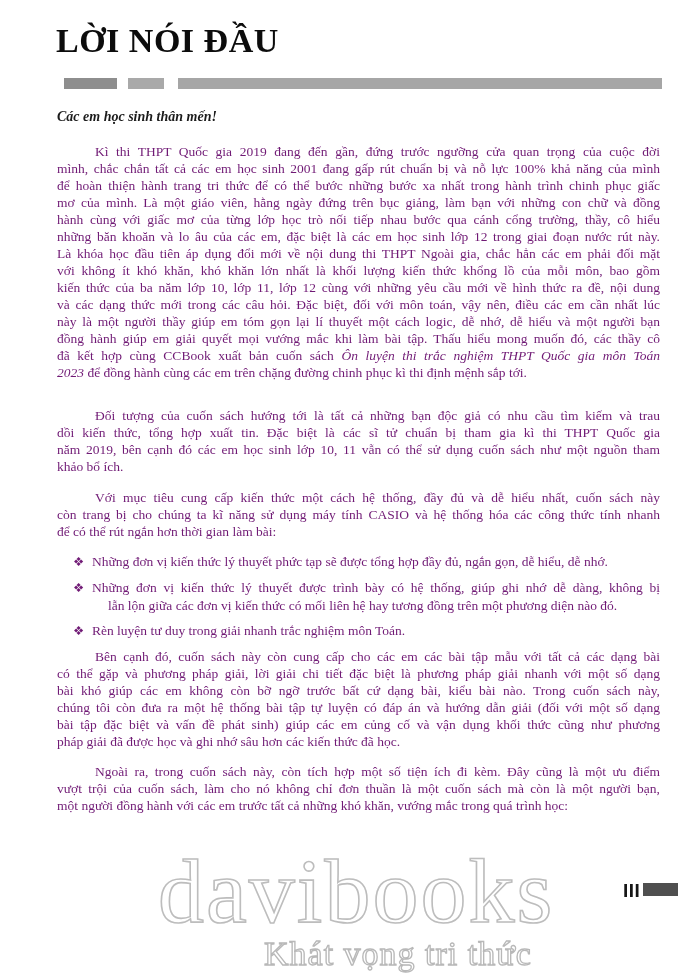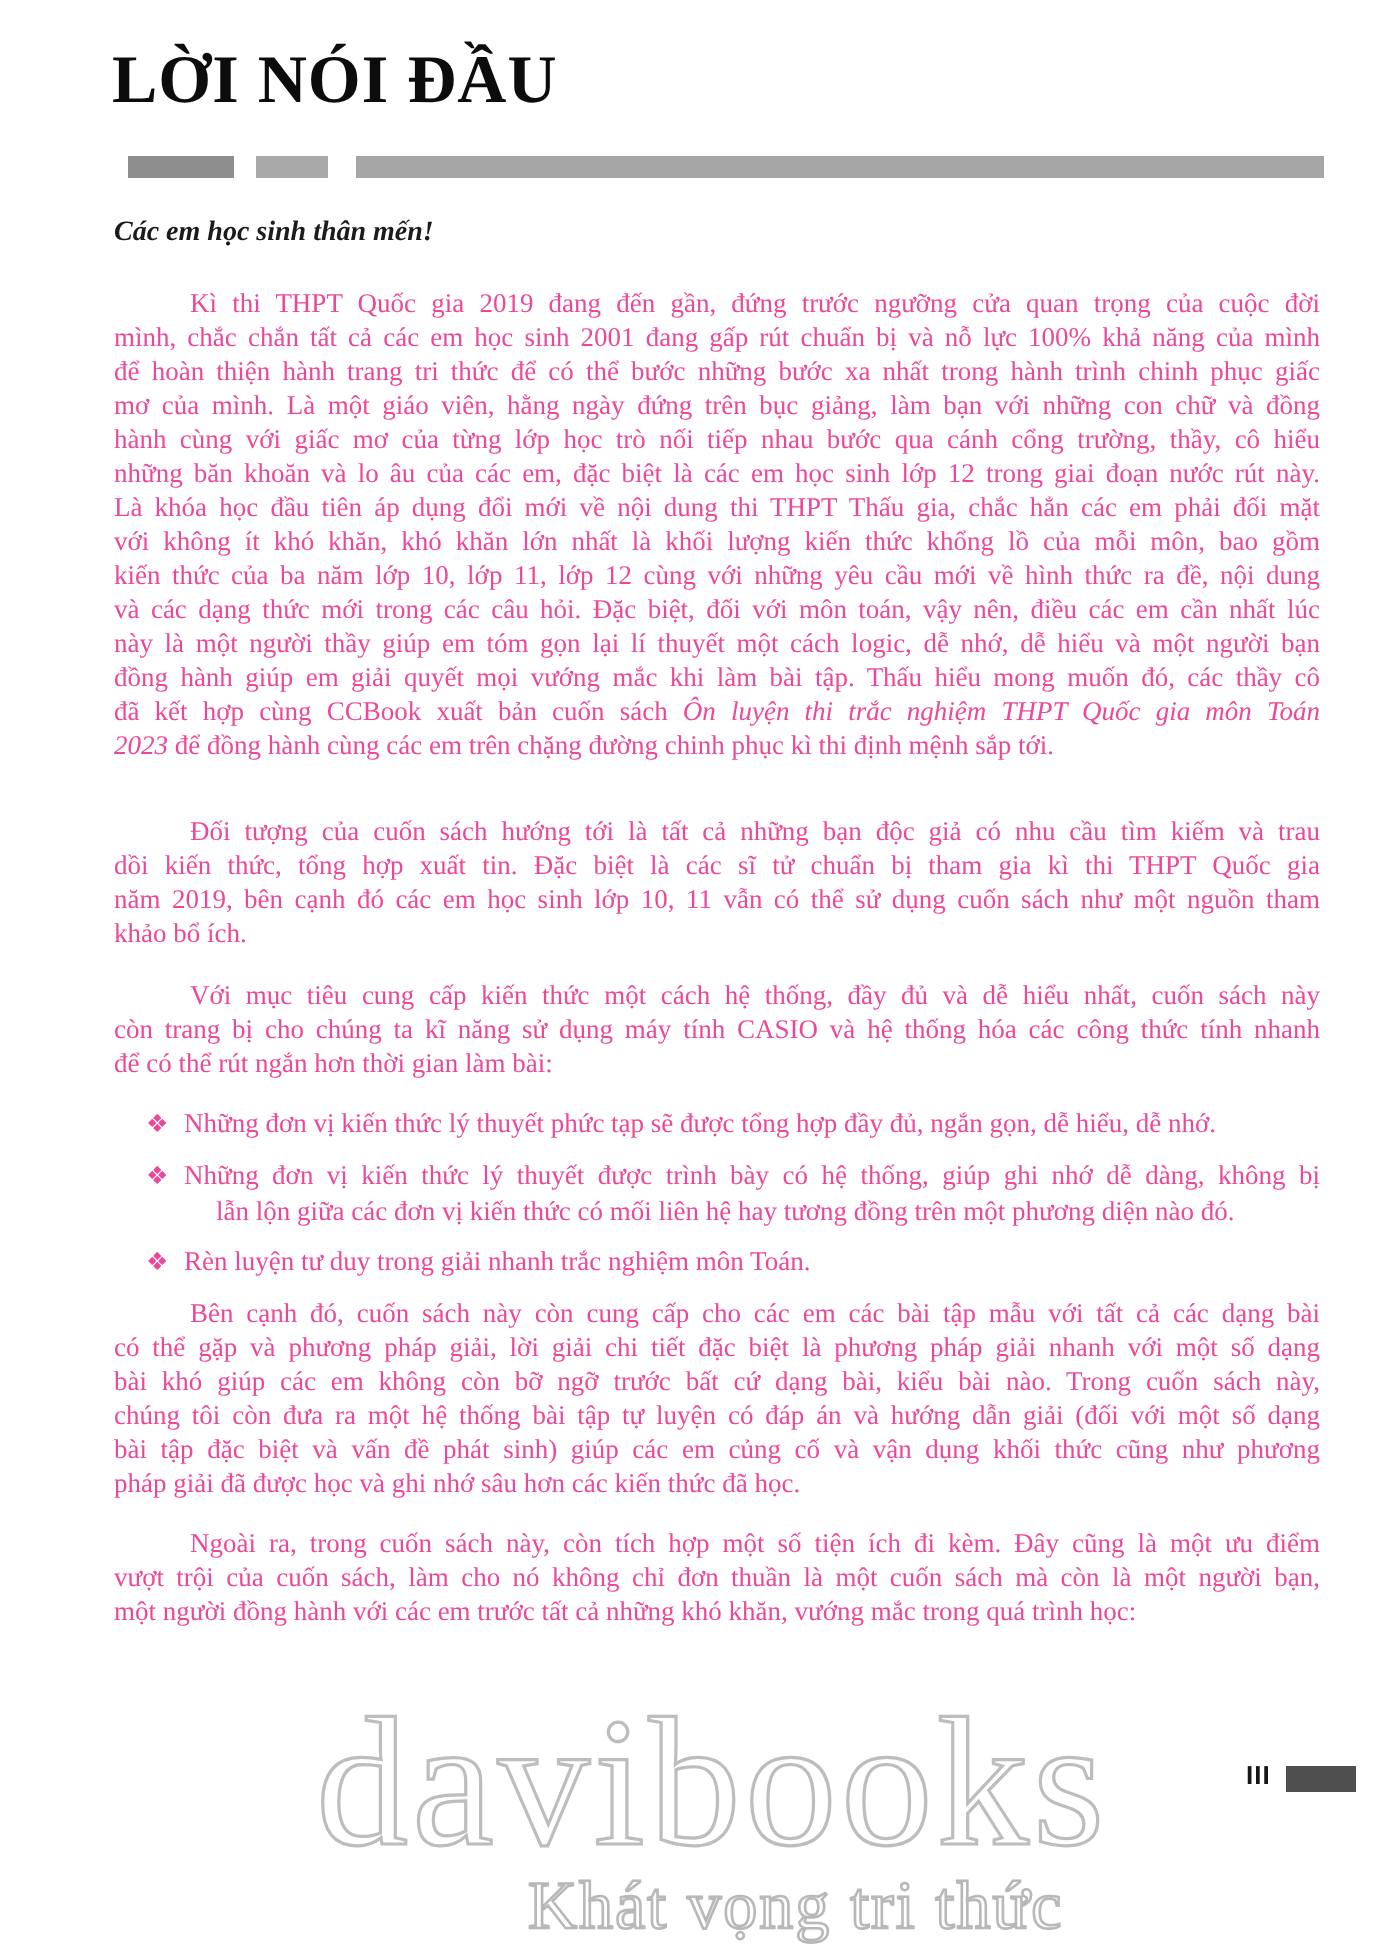--- a/index.html
+++ b/index.html
@@ -52,49 +52,49 @@
   .wm-slogan {
     font-size:34px; line-height:36px; margin-left:106px; margin-top:5px;
     letter-spacing:1px;
     -webkit-text-stroke:1.3px #b8b8b8;
     text-shadow:0 0 1px #d6d6d6;
     white-space:nowrap;
   }
   .page-number {
     position:absolute; left:623px; top:880px;
     font-family:"Liberation Sans", sans-serif;
-    font-weight:900; font-size:13px; letter-spacing:0.5px; color:#161616;
+    font-weight:900; font-size:19px; letter-spacing:0.5px; color:#161616;
   }
   .page-marker-bar { position:absolute; left:643px; top:883px; width:35px; height:13px; }
   i { font-style:italic; }
 </style>
 </head>
 <body>
 
 <div class="page">
 
   <div class="title">LỜI NÓI ĐẦU</div>
 
   <div class="separator">
     <div class="sep-seg sep1" style="background: rgb(142, 142, 142);"></div>
     <div class="sep-seg sep2" style="background: rgb(169, 169, 169);"></div>
     <div class="sep-seg sep3" style="background: rgb(166, 166, 166);"></div>
   </div>
 
   <div class="salutation">Các em học sinh thân mến!</div>
 
-  <div class="content" style="color: #ec4899;">
+  <div class="content" style="color: #701a75;">
       <div class="block para">
         <div class="ln first">Kì thi THPT Quốc gia 2019 đang đến gần, đứng trước ngưỡng cửa quan trọng của cuộc đời</div>
         <div class="ln">mình, chắc chắn tất cả các em học sinh 2001 đang gấp rút chuẩn bị và nỗ lực 100% khả năng của mình</div>
         <div class="ln">để hoàn thiện hành trang tri thức để có thể bước những bước xa nhất trong hành trình chinh phục giấc</div>
         <div class="ln">mơ của mình. Là một giáo viên, hằng ngày đứng trên bục giảng, làm bạn với những con chữ và đồng</div>
         <div class="ln">hành cùng với giấc mơ của từng lớp học trò nối tiếp nhau bước qua cánh cổng trường, thầy, cô hiểu</div>
         <div class="ln">những băn khoăn và lo âu của các em, đặc biệt là các em học sinh lớp 12 trong giai đoạn nước rút này.</div>
-        <div class="ln">Là khóa học đầu tiên áp dụng đổi mới về nội dung thi THPT Thấu gia, chắc hẳn các em phải đối mặt</div>
+        <div class="ln">Là khóa học đầu tiên áp dụng đổi mới về nội dung thi THPT Ngoài gia, chắc hẳn các em phải đối mặt</div>
         <div class="ln">với không ít khó khăn, khó khăn lớn nhất là khối lượng kiến thức khổng lồ của mỗi môn, bao gồm</div>
         <div class="ln">kiến thức của ba năm lớp 10, lớp 11, lớp 12 cùng với những yêu cầu mới về hình thức ra đề, nội dung</div>
         <div class="ln">và các dạng thức mới trong các câu hỏi. Đặc biệt, đối với môn toán, vậy nên, điều các em cần nhất lúc</div>
         <div class="ln">này là một người thầy giúp em tóm gọn lại lí thuyết một cách logic, dễ nhớ, dễ hiểu và một người bạn</div>
         <div class="ln">đồng hành giúp em giải quyết mọi vướng mắc khi làm bài tập. Thấu hiểu mong muốn đó, các thầy cô</div>
         <div class="ln">đã kết hợp cùng CCBook xuất bản cuốn sách <i>Ôn luyện thi trắc nghiệm THPT Quốc gia môn Toán</i></div>
         <div class="ln last"><i>2023</i> để đồng hành cùng các em trên chặng đường chinh phục kì thi định mệnh sắp tới.</div>
       </div>
       <div class="block para">
         <div class="ln first">Đối tượng của cuốn sách hướng tới là tất cả những bạn độc giả có nhu cầu tìm kiếm và trau</div>

